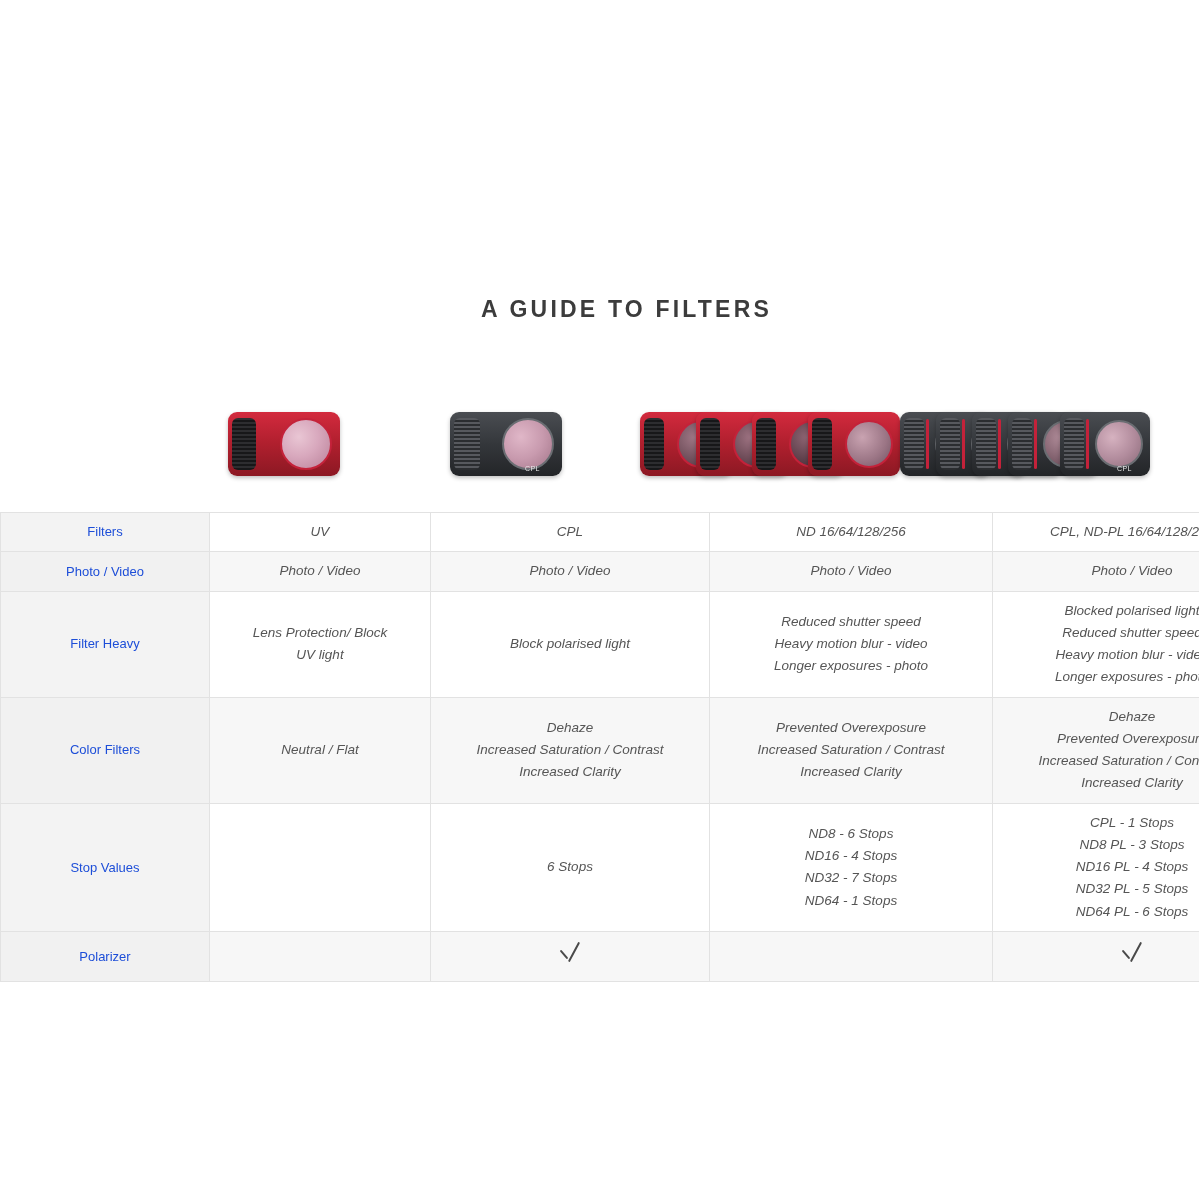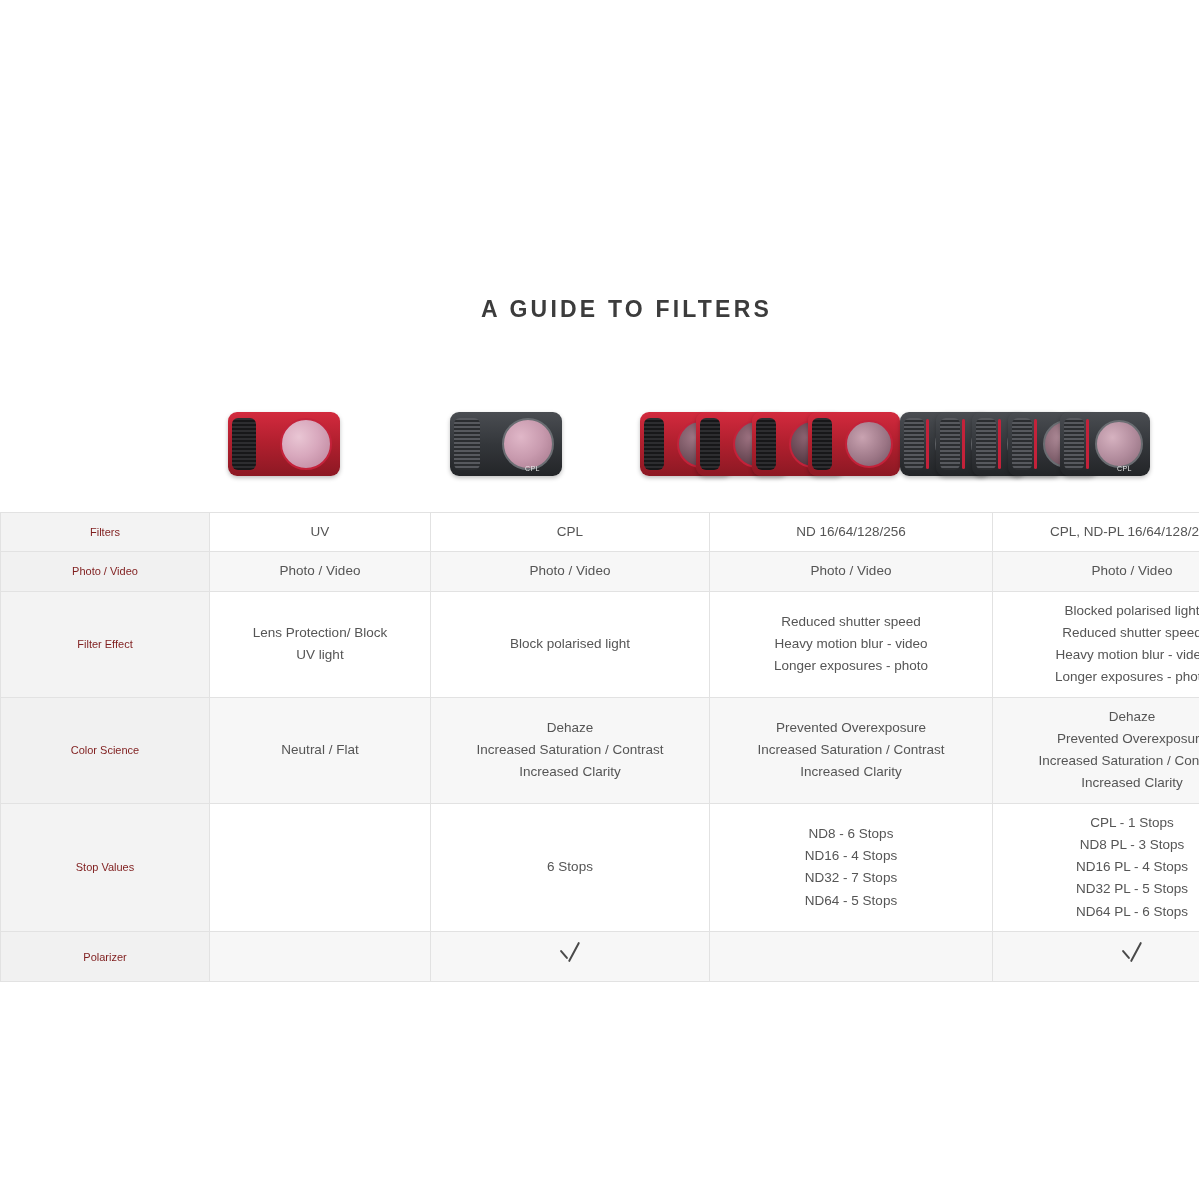--- a/index.html
+++ b/index.html
@@ -207,33 +207,33 @@
     vertical-align: middle;
     text-align: center;
     padding: 8px 10px;
     line-height: 1.65;
     color: #555;
     font-weight: 400;
   }
   table.spec .rowhead {
     background: #f3f3f3;
     width: 188px;
-    font-size: 11px;
-    color: #7f1d1d;
+    font-size: 13px;
+    color: #1d4ed8;
     text-align: center;
   }
   table.spec tr.shade td { background: #f7f7f7; }
   table.spec tr.shade td.rowhead { background: #f1f1f1; }
   table.spec td.c1 { width: 200px; }
   table.spec td.c2 { width: 258px; }
   table.spec td.c3 { width: 262px; text-align: center; }
   table.spec td.c4 { width: 258px; }
 
   .line-list { display: block; }
-  .line-list span { display: block; }
+  .line-list span { display: block; font-style: italic; }
 
   .check {
     display: inline-block;
     width: 26px;
     height: 26px;
     position: relative;
   }
   .check::before,
   .check::after {
     content: "";
@@ -368,21 +368,21 @@
               <span>Photo / Video</span>
             </span>
           </td>
           <td class="c4">
             <span class="line-list">
               <span>Photo / Video</span>
             </span>
           </td>
         </tr>
         <tr>
-          <td class="rowhead">Filter Effect</td>
+          <td class="rowhead">Filter Heavy</td>
           <td class="c1">
             <span class="line-list">
               <span>Lens Protection/ Block</span>
               <span>UV light</span>
             </span>
           </td>
           <td class="c2">
             <span class="line-list">
               <span>Block polarised light</span>
             </span>
@@ -397,21 +397,21 @@
           <td class="c4">
             <span class="line-list">
               <span>Blocked polarised light</span>
               <span>Reduced shutter speed</span>
               <span>Heavy motion blur - video</span>
               <span>Longer exposures - photo</span>
             </span>
           </td>
         </tr>
         <tr class="shade">
-          <td class="rowhead">Color Science</td>
+          <td class="rowhead">Color Filters</td>
           <td class="c1">
             <span class="line-list">
               <span>Neutral / Flat</span>
             </span>
           </td>
           <td class="c2">
             <span class="line-list">
               <span>Dehaze</span>
               <span>Increased Saturation / Contrast</span>
               <span>Increased Clarity</span>
@@ -441,21 +441,21 @@
           <td class="c2">
             <span class="line-list">
               <span>6 Stops</span>
             </span>
           </td>
           <td class="c3">
             <span class="line-list">
               <span>ND8 - 6 Stops</span>
               <span>ND16 - 4 Stops</span>
               <span>ND32 - 7 Stops</span>
-              <span>ND64 - 5 Stops</span>
+              <span>ND64 - 1 Stops</span>
             </span>
           </td>
           <td class="c4">
             <span class="line-list">
               <span>CPL - 1 Stops</span>
               <span>ND8 PL - 3 Stops</span>
               <span>ND16 PL - 4 Stops</span>
               <span>ND32 PL - 5 Stops</span>
               <span>ND64 PL - 6 Stops</span>
             </span>

